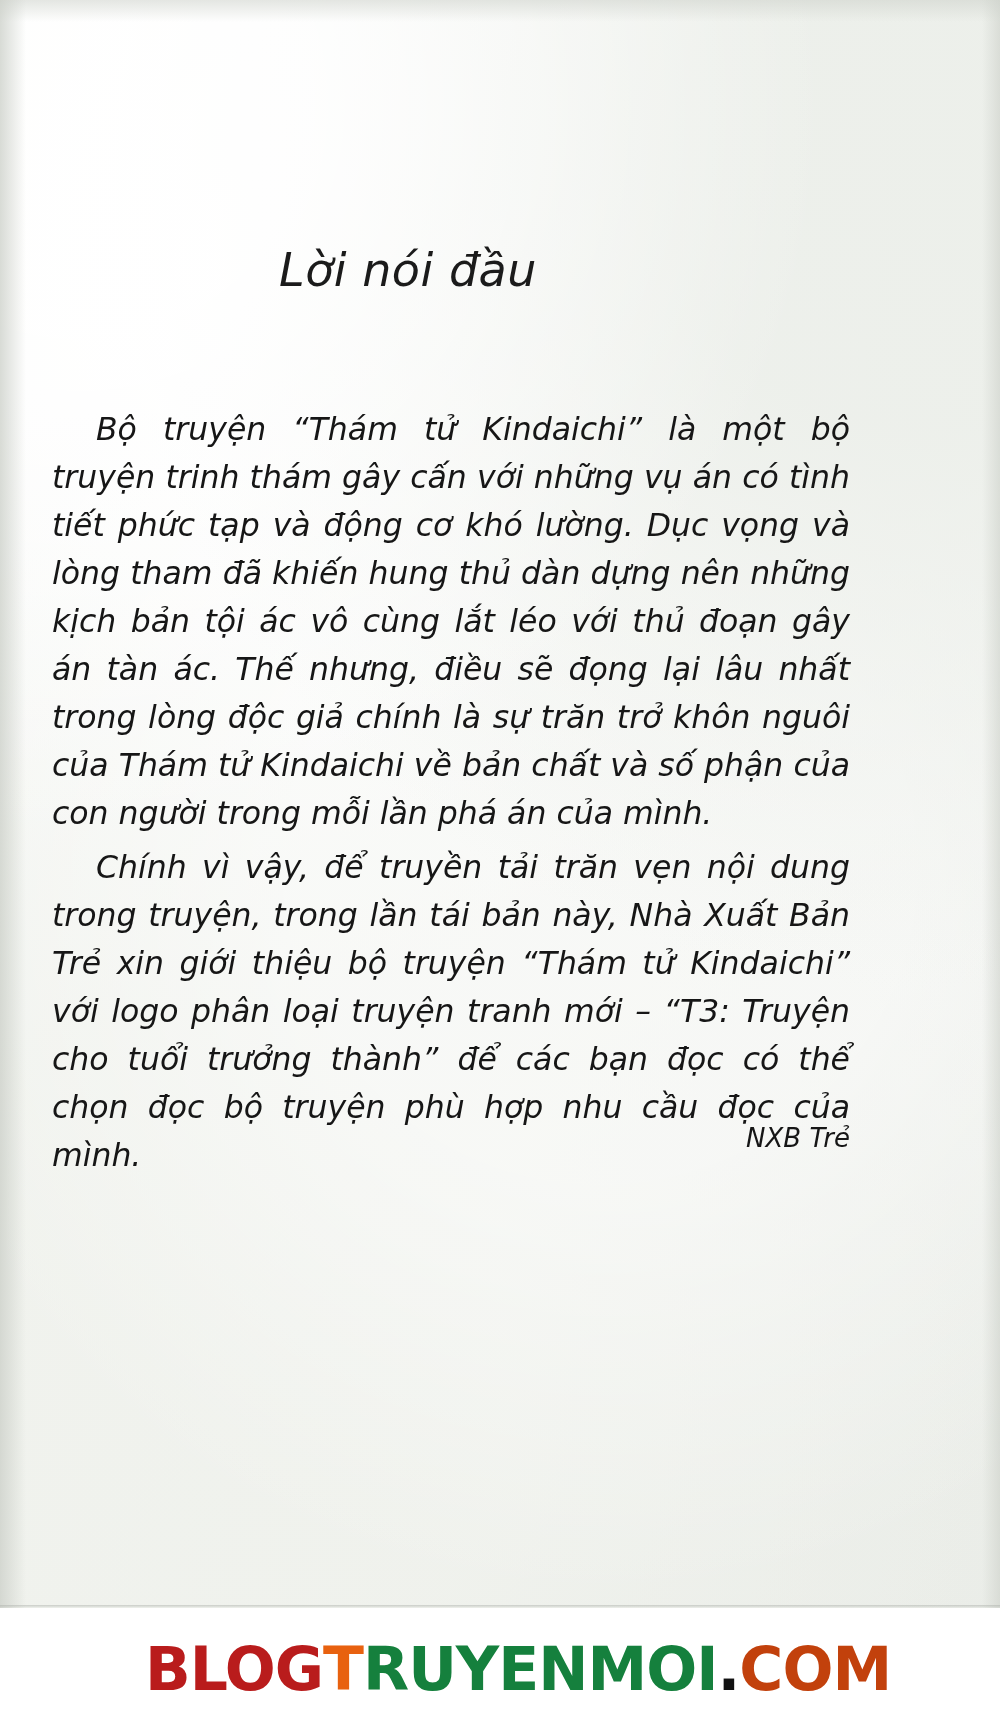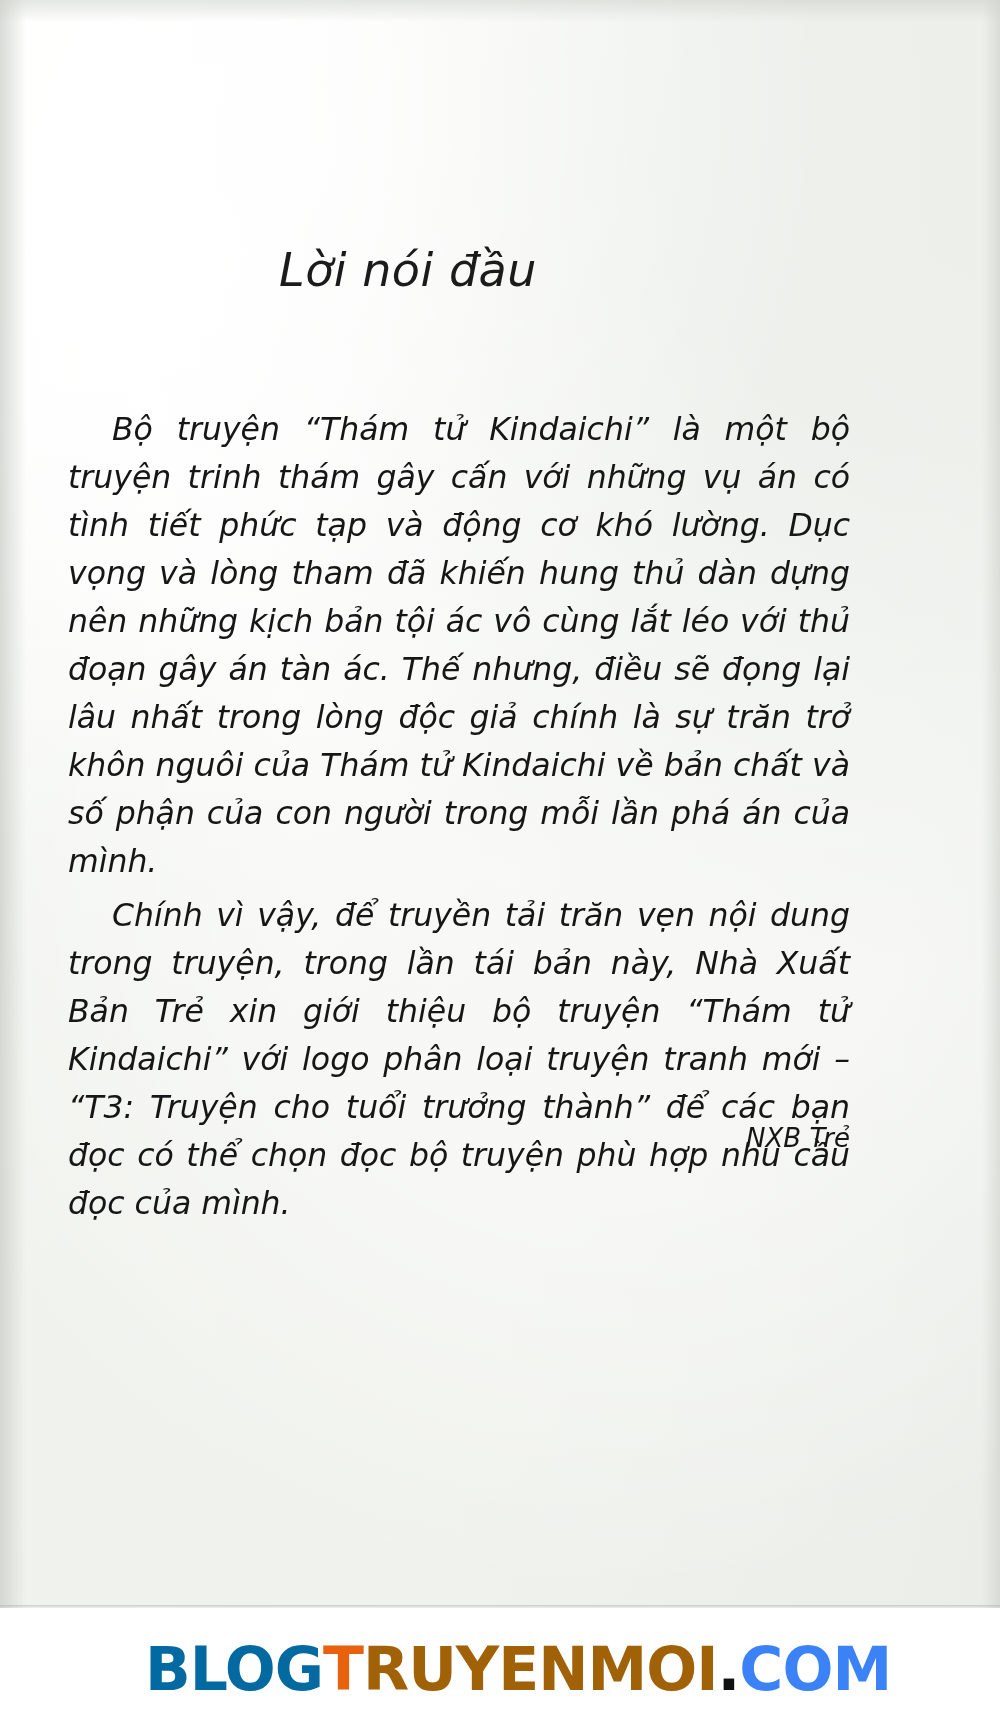--- a/index.html
+++ b/index.html
@@ -81,21 +81,21 @@
     left: 52px;
     width: 798px;
     font-family: "DejaVu Sans", sans-serif;
     font-style: italic;
     font-size: 31.5px;
     line-height: 48px;
     color: #161616;
     text-align: justify;
   }
   .para {
-    margin: 0 0 6px 16px;
+    margin: 0 0 6px 0;
     text-indent: 44px;
   }
   .signature {
     position: absolute;
     top: 1123px;
     left: 52px;
     width: 798px;
     text-align: right;
     padding-right: 58px;
     font-family: "DejaVu Sans", sans-serif;
@@ -119,25 +119,25 @@
   .wordmark {
     font-family: "DejaVu Sans", sans-serif;
     font-weight: bold;
     font-size: 60px;
     letter-spacing: -1px;
     line-height: 1;
     white-space: nowrap;
     transform: translateY(-2px);
   }
   .wordmark span { display: inline-block; }
-  .w-blog   { color: #0369a1; margin-left: 36px; }
+  .w-blog   { color: #b91c1c; margin-left: 36px; }
   .w-tr     { color: #e8610f; }
-  .w-uyen   { color: #a16207; }
+  .w-uyen   { color: #15803d; }
   .w-dot    { color: #111111; }
-  .w-com    { color: #3b82f6; }
+  .w-com    { color: #c2410c; }
 
   .footer-sep {
     position: absolute;
     left: 0;
     bottom: 126px;
     width: 1000px;
     height: 3px;
     background: linear-gradient(to bottom, rgba(170,174,168,0.55), rgba(255,255,255,0));
   }
 </style>

